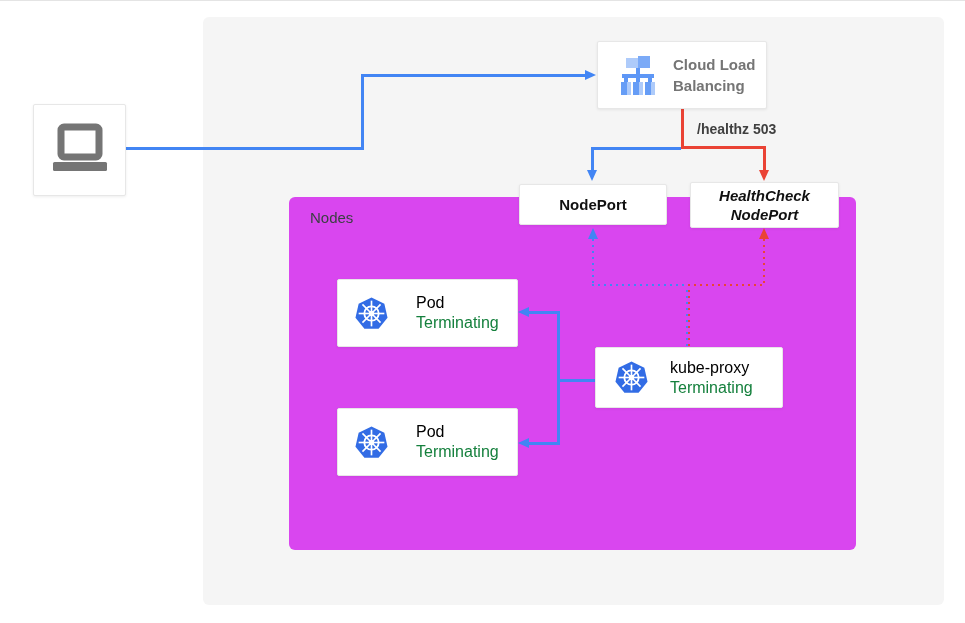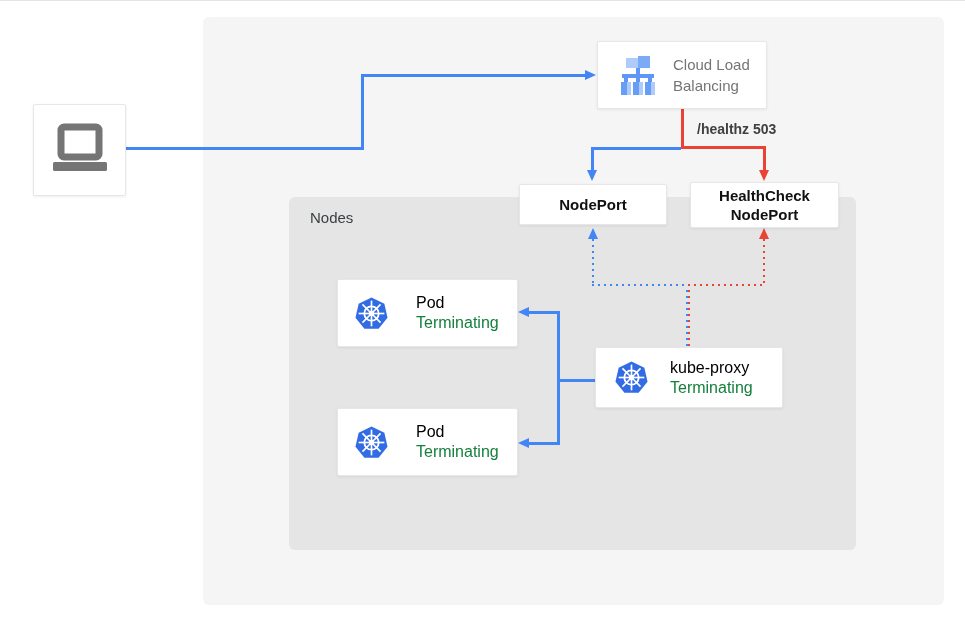--- a/index.html
+++ b/index.html
@@ -1,18 +1,18 @@
 <!DOCTYPE html>
 <html><head>
 <meta charset="utf-8">
 <style>
   html,body{margin:0;padding:0;background:#fff;font-family:"Liberation Sans","DejaVu Sans",sans-serif;}
   .canvas{position:relative;width:965px;height:623px;background:#fff;overflow:hidden;border-top:1px solid #e4e4e4;}
   .panel{position:absolute;left:203px;top:16px;width:741px;height:588px;background:#f5f5f5;border-radius:6px;z-index:0;}
-  .nodes-region{position:absolute;left:289px;top:196px;width:567px;height:353px;background:#e5e5e5;border-radius:6px;z-index:1;}
+  .nodes-region{position:absolute;left:289px;top:196px;width:567px;height:353px;background:#d946ef;border-radius:6px;z-index:1;}
   .nodes-label{position:absolute;left:21px;top:12px;font-size:15px;color:#3c4043;}
 
   .node-box{position:absolute;background:#fff;border:1px solid #e7e7e7;border-radius:2px;
             box-shadow:0 1px 3px rgba(0,0,0,0.07);z-index:3;display:flex;align-items:center;box-sizing:border-box;}
   .title{font-size:16px;color:#000000;line-height:20px;}
   .subtitle{font-size:16px;color:#15803d;line-height:20px;}
   .port-label{width:100%;text-align:center;font-size:15px;font-weight:700;color:#111;line-height:19px;}
   .clb-text{font-size:15px;color:#757575;line-height:21px;}
   .healthz{position:absolute;left:697px;top:120px;font-size:14px;font-weight:700;color:#404040;z-index:4;}
 
@@ -63,42 +63,42 @@
       <rect x="6" y="23" width="4" height="4" fill="#5e97f6"></rect>
       <rect x="18" y="23" width="4" height="4" fill="#5e97f6"></rect>
       <rect x="30" y="23" width="4" height="4" fill="#5e97f6"></rect>
       <rect x="3" y="27" width="10" height="13" fill="#669df6"></rect>
       <rect x="9" y="27" width="4" height="13" fill="#aecbfa"></rect>
       <rect x="15" y="27" width="10" height="13" fill="#669df6"></rect>
       <rect x="21" y="27" width="4" height="13" fill="#aecbfa"></rect>
       <rect x="27" y="27" width="10" height="13" fill="#669df6"></rect>
       <rect x="33" y="27" width="4" height="13" fill="#aecbfa"></rect>
     </svg>
-    <div style="margin-left:15px;">
+    <div style="margin-left:15px;font-weight:bold;">
       <div class="clb-text">Cloud Load</div>
       <div class="clb-text">Balancing</div>
     </div>
   </div>
 
   <div class="healthz">/healthz 503</div>
 
   <div class="seg red" style="left:681px;top:108px;width:3px;height:40px;"></div>
   <div class="seg red" style="left:681px;top:145px;width:85px;height:3px;"></div>
   <div class="seg red" style="left:763px;top:145px;width:3px;height:25px;"></div>
   <div class="tri tri-down-red" style="left:759px;top:169px;"></div>
 
   <div class="seg" style="left:591px;top:146px;width:90px;height:3px;"></div>
   <div class="seg" style="left:591px;top:146px;width:3px;height:24px;"></div>
   <div class="tri tri-down-blue" style="left:587px;top:169px;"></div>
 
   <div class="node-box" style="left:519px;top:183px;width:148px;height:41px;">
     <div class="port-label">NodePort</div>
   </div>
 
-  <div class="node-box" style="left:690px;top:181px;width:149px;height:46px;">
+  <div class="node-box" style="left:690px;top:181px;width:149px;height:46px;font-style:italic;">
     <div style="width:100%;">
       <div class="port-label">HealthCheck</div>
       <div class="port-label">NodePort</div>
     </div>
   </div>
 
   <div class="dot-v" style="left:686px;top:289px;height:57px;"></div>
   <div class="dot-v red" style="left:688px;top:289px;height:57px;"></div>
   <div class="dot-h" style="left:592px;top:283px;width:97px;"></div>
   <div class="dot-h red" style="left:688px;top:283px;width:77px;"></div>

